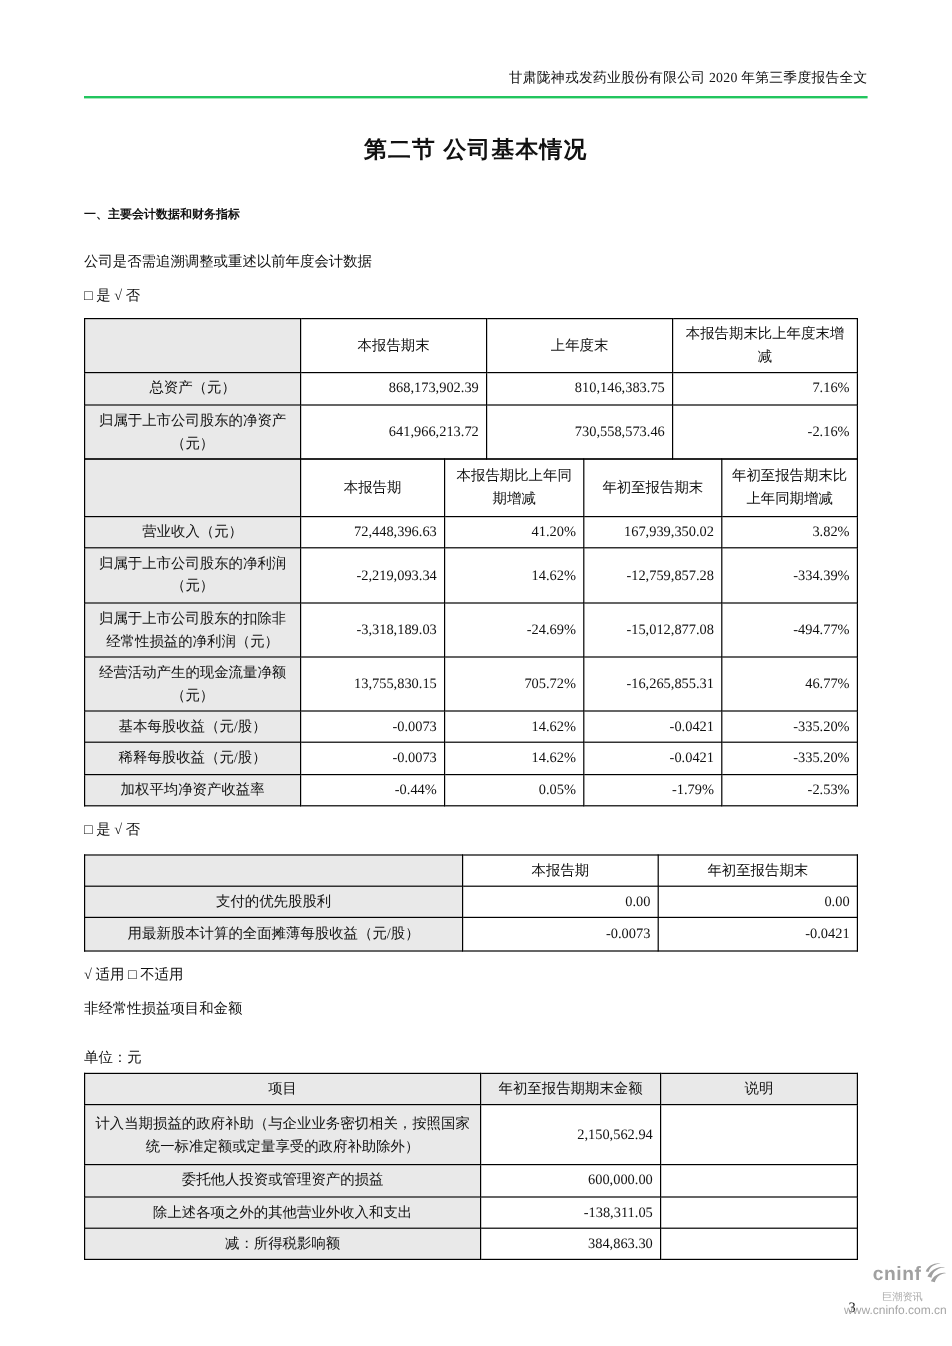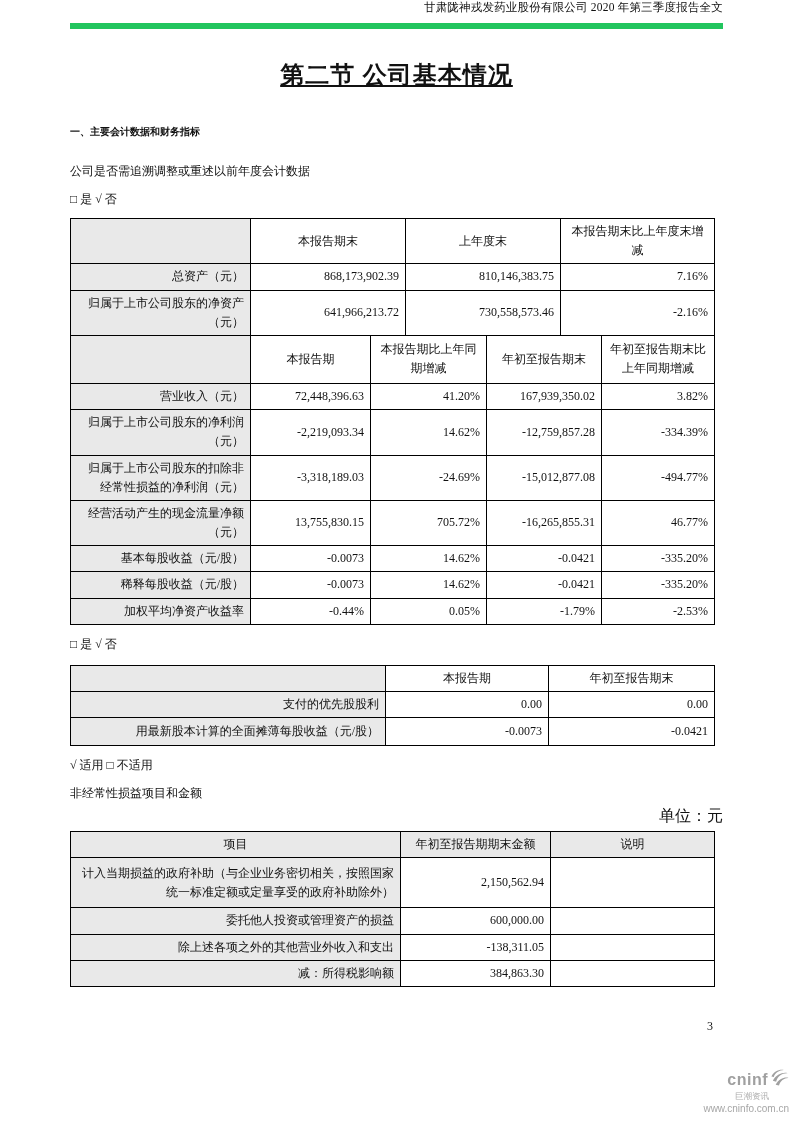--- a/index.html
+++ b/index.html
@@ -7,44 +7,44 @@
     position:relative;
     width:793px;height:1122px;
     background:#fff;
     box-sizing:border-box;
     padding:0 70px;
     overflow:hidden;
     font-family:"Liberation Serif","DejaVu Serif",serif;
     color:#111;
   }
   .doc-header{
+    padding-top:57px;
     padding-bottom:8px;
-    border-bottom:6px solid #22c55e;
+    border-bottom:2px solid #22c55e;
     text-align:right;
     font-size:11.5px;
     letter-spacing:.2px;
   }
   .doc-title{
     margin-top:30px;
     text-align:center;
-    font-size:24px;
+    font-size:19px;
     font-weight:bold;
     font-family:"Liberation Sans","DejaVu Sans",sans-serif;
     letter-spacing:1px;
-    text-decoration:underline;
   }
   .sec-heading{
     margin-top:34px;
     font-size:10px;
     font-weight:bold;
     font-family:"Liberation Sans","DejaVu Sans",sans-serif;
   }
   .para{margin-top:24px;font-size:12px;}
   .checkline{margin-top:11px;font-size:12px;}
-  .unit-line{margin-top:4px;font-size:16px;text-align:right;}
+  .unit-line{margin-top:24px;font-size:12px;text-align:left;}
 
   table.tbl{
     border-collapse:collapse;
     table-layout:fixed;
     width:644px;
     font-size:12px;
     border:1.5px solid #000;
   }
   table.tbl td{
     border:1px solid #000;
@@ -53,31 +53,31 @@
     vertical-align:middle;
     overflow:hidden;
     word-break:break-all;
   }
   .stack{margin-top:-1px;}      
   .mt10{margin-top:10px;}
   .mt12{margin-top:12px;}
   .gray{background:#e9e9e9;}
   .hc{text-align:center;}
   .val{text-align:right;}
-  .lab{text-align:right;}
+  .lab{text-align:center;}
 
   .page-num{
     margin-top:32px;
     text-align:right;
     padding-right:10px;
     font-size:12px;
   }
   .cninfo-logo{
     position:absolute;
-    right:4px;bottom:8px;
+    right:4px;bottom:24px;
     text-align:right;
     color:#a6a6a6;
     line-height:1.1;
     font-family:"Liberation Sans","DejaVu Sans",sans-serif;
   }
   .logo-top{display:flex;align-items:center;justify-content:flex-end;gap:2px;}
   .logo-word{font-size:16px;font-weight:bold;letter-spacing:.5px;color:#a0a0a0;}
   .logo-sub{font-size:8.5px;color:#ababab;margin-top:1px;margin-right:20px;}
   .logo-url{font-size:10px;color:#a6a6a6;margin-top:2px;}
 </style>

